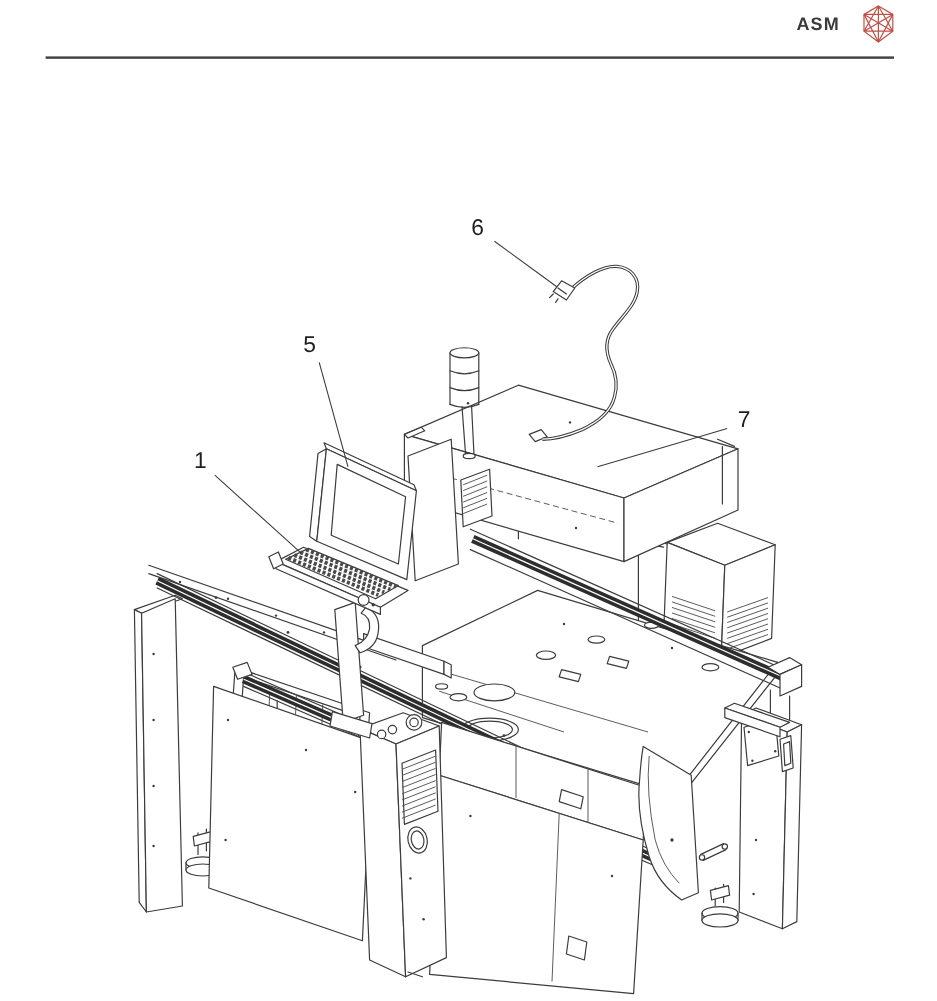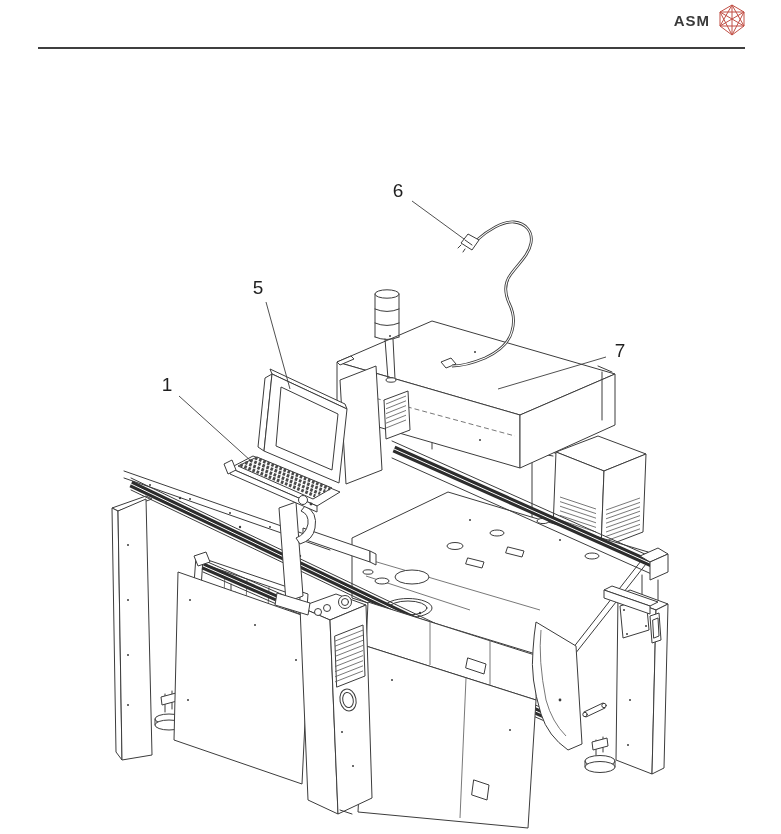--- a/index.html
+++ b/index.html
@@ -3,21 +3,21 @@
 <meta charset="utf-8">
 <style>
   html,body{margin:0;padding:0;background:#ffffff;}
   body{width:781px;height:834px;position:relative;overflow:hidden;
        font-family:"Liberation Sans", sans-serif;color:#1b1b1b;}
   .page{position:absolute;inset:0;background:#fff;}
   .header{position:absolute;left:0;top:0;width:781px;height:60px;}
   .page-title{position:absolute;left:38px;top:26px;font-size:20px;font-weight:bold;
               letter-spacing:.2px;color:#111;}
   .title-rule{position:absolute;left:38px;top:47px;width:707px;height:2px;background:#3f3f3f;}
-  .brand{position:absolute;right:34px;top:4px;display:flex;align-items:center;gap:7px;margin-left:24px;}
+  .brand{position:absolute;right:34px;top:4px;display:flex;align-items:center;gap:17px;margin-left:24px;}
   .brand-text{font-size:15px;font-weight:600;color:#3a3a3a;letter-spacing:1px;}
   .figure{position:absolute;left:0;top:0;width:781px;height:834px;}
   .callout{position:absolute;font-size:19px;color:#1f1f1f;line-height:22px;
            width:22px;text-align:center;}
   svg{display:block;}
   .lw{stroke:#3c3c3c;stroke-width:1;fill:none;stroke-linejoin:round;stroke-linecap:round;}
   .face{stroke:#3c3c3c;stroke-width:1;fill:#ffffff;stroke-linejoin:round;}
   .thin{stroke:#555;stroke-width:.8;fill:none;}
   .dark{stroke:#2d2d2d;stroke-width:7;fill:none;}
   .hair{stroke:#ffffff;stroke-width:1;fill:none;}

